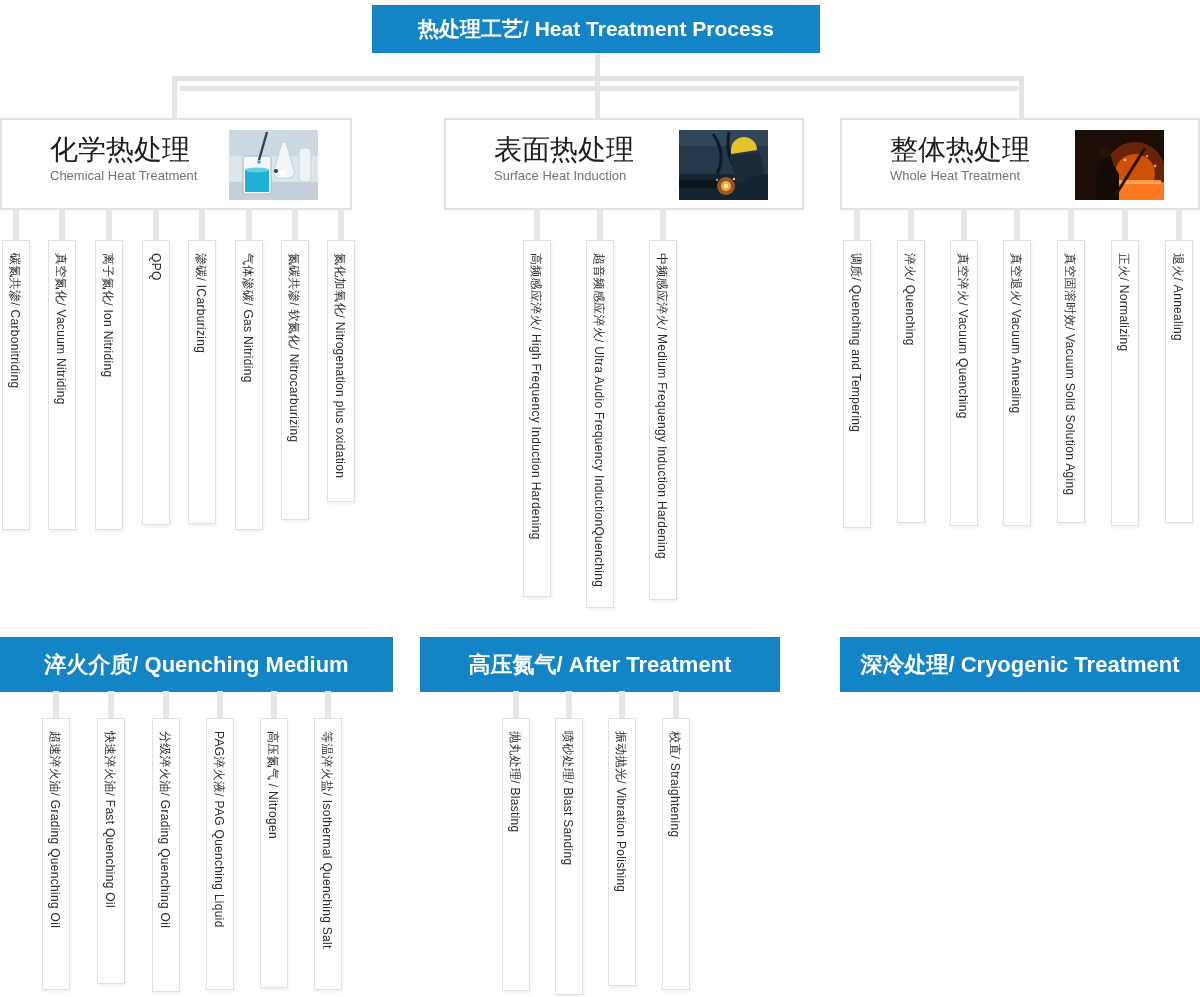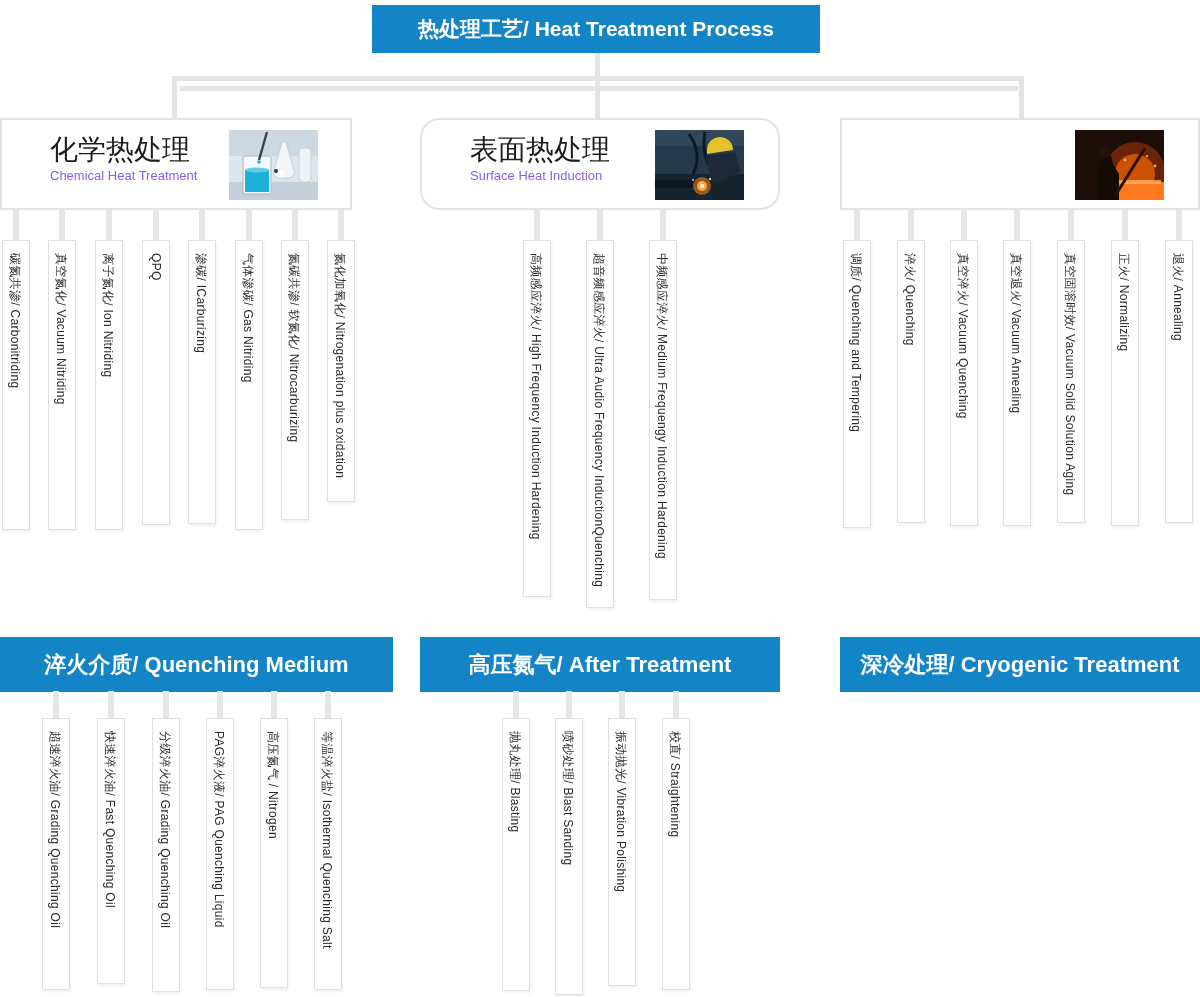--- a/index.html
+++ b/index.html
@@ -8,21 +8,21 @@
 
   .hdr{position:absolute;background:#1384c6;color:#fff;display:flex;align-items:center;justify-content:center;font-weight:bold;box-sizing:border-box;}
   #root-header{left:372px;top:5px;width:448px;height:48px;font-size:21px;}
   .section-hdr{top:637px;height:55px;font-size:22px;}
 
   .conn{position:absolute;background:#e4e4e4;}
 
   .cat{position:absolute;top:118px;height:92px;background:#fff;border:2px solid #e3e3e3;box-sizing:border-box;}
   .cat-text{position:absolute;left:48px;top:14px;}
   .cat-zh{font-size:28px;color:#1c1c1c;line-height:1.15;}
-  .cat-en{font-size:13px;color:#8b5cf6;margin-top:2px;}
+  .cat-en{font-size:13px;color:#737373;margin-top:2px;}
   .cat-img{position:absolute;top:10px;width:89px;height:70px;overflow:hidden;}
 
   .leaf{position:absolute;width:28px;background:#fff;border:1px solid #e0e0e0;box-shadow:1px 2px 3px rgba(0,0,0,.06);box-sizing:border-box;}
   .leaf.t{top:240px;}
   .leaf.b{top:718px;}
   .leaf::before{content:"";position:absolute;left:10px;width:6px;background:#e6e6e6;}
   .leaf.t::before{top:-32px;height:31px;}
   .leaf.b::before{top:-28px;height:27px;}
   .leaf span{position:absolute;left:20px;top:12px;transform-origin:0 0;transform:rotate(90deg);white-space:nowrap;font-size:12px;color:#2b2b2b;letter-spacing:.3px;}
 </style>
@@ -57,21 +57,21 @@
         <rect x="16" y="40" width="24" height="22" fill="#1fb0d8"></rect>
         <ellipse cx="28" cy="40" rx="12" ry="2.5" fill="#5fd0ea"></ellipse>
         <line x1="38" y1="2" x2="30" y2="30" stroke="#33444f" stroke-width="2.4"></line>
         <circle cx="30" cy="32" r="1.8" fill="#1fb0d8"></circle>
         <circle cx="52" cy="44" r="4" fill="#ffffff" opacity="0.85"></circle>
         <circle cx="47" cy="41" r="2" fill="#2a3942"></circle>
       </svg>
     </div>
   </div>
 
-  <div class="cat" style="left:420px;width:360px;border-radius:20px;">
+  <div class="cat" style="left:444px;width:360px;">
     <div class="cat-text">
       <div class="cat-zh">表面热处理</div>
       <div class="cat-en">Surface Heat Induction</div>
     </div>
     <div class="cat-img" style="left:233px;">
       <svg width="89" height="70" viewBox="0 0 89 70">
         <rect x="0" y="0" width="89" height="70" fill="#24394c"></rect>
         <rect x="0" y="0" width="89" height="16" fill="#31475a"></rect>
         <rect x="0" y="44" width="89" height="26" fill="#16242f"></rect>
         <path d="M34 4 q14 20 4 40" stroke="#0e1a23" stroke-width="3" fill="none"></path>
@@ -82,20 +82,24 @@
         <circle cx="47" cy="56" r="9" fill="#ff8c1e" opacity="0.55"></circle>
         <circle cx="47" cy="56" r="5" fill="#ffb347" opacity="0.9"></circle>
         <circle cx="47" cy="56" r="2.2" fill="#ffe9c2"></circle>
         <circle cx="38" cy="50" r="1" fill="#ffc36b"></circle>
         <circle cx="55" cy="49" r="1.2" fill="#ffc36b"></circle>
       </svg>
     </div>
   </div>
 
   <div class="cat" style="left:840px;width:360px;">
+    <div class="cat-text">
+      <div class="cat-zh">整体热处理</div>
+      <div class="cat-en">Whole Heat Treatment</div>
+    </div>
     <div class="cat-img" style="left:233px;">
       <svg width="89" height="70" viewBox="0 0 89 70">
         <rect x="0" y="0" width="89" height="70" fill="#1c0d07"></rect>
         <circle cx="60" cy="42" r="30" fill="#8a2e05" opacity="0.7"></circle>
         <circle cx="60" cy="44" r="20" fill="#e65c07" opacity="0.8"></circle>
         <rect x="38" y="52" width="51" height="18" fill="#ff7a1e"></rect>
         <rect x="40" y="50" width="46" height="4" fill="#ffb066" opacity="0.8"></rect>
         <path d="M22 70 v-28 l6 -8 2 -8 6 0 2 8 6 10 v26 z" fill="#140a06"></path>
         <circle cx="30" cy="22" r="6" fill="#241209"></circle>
         <line x1="40" y1="66" x2="70" y2="18" stroke="#2b1207" stroke-width="3"></line>

